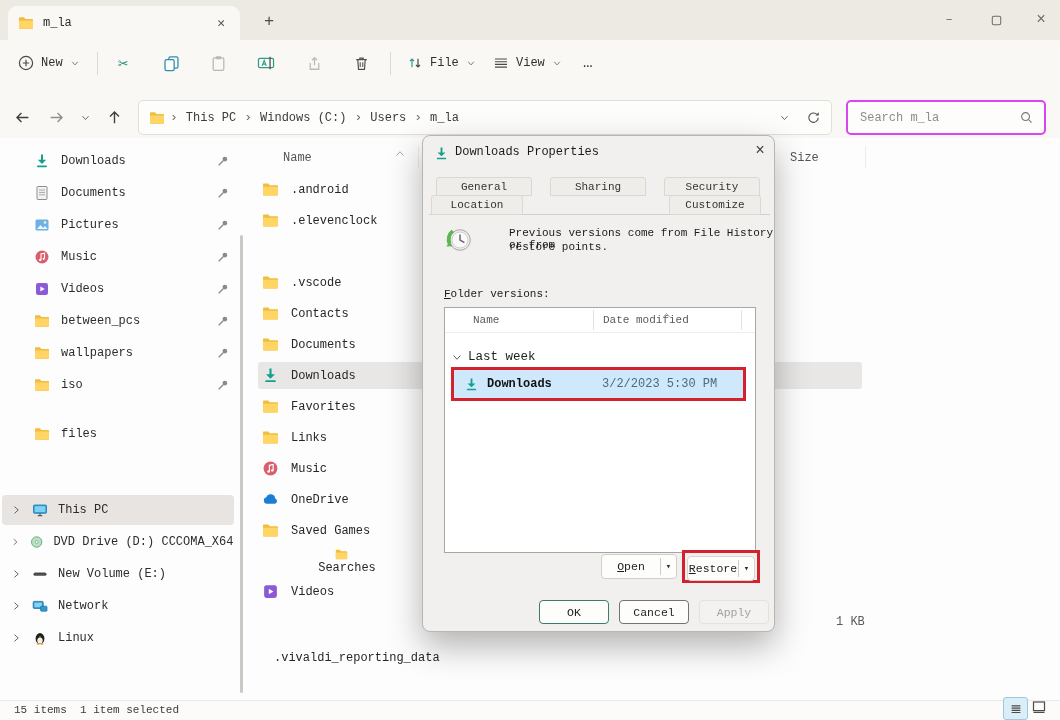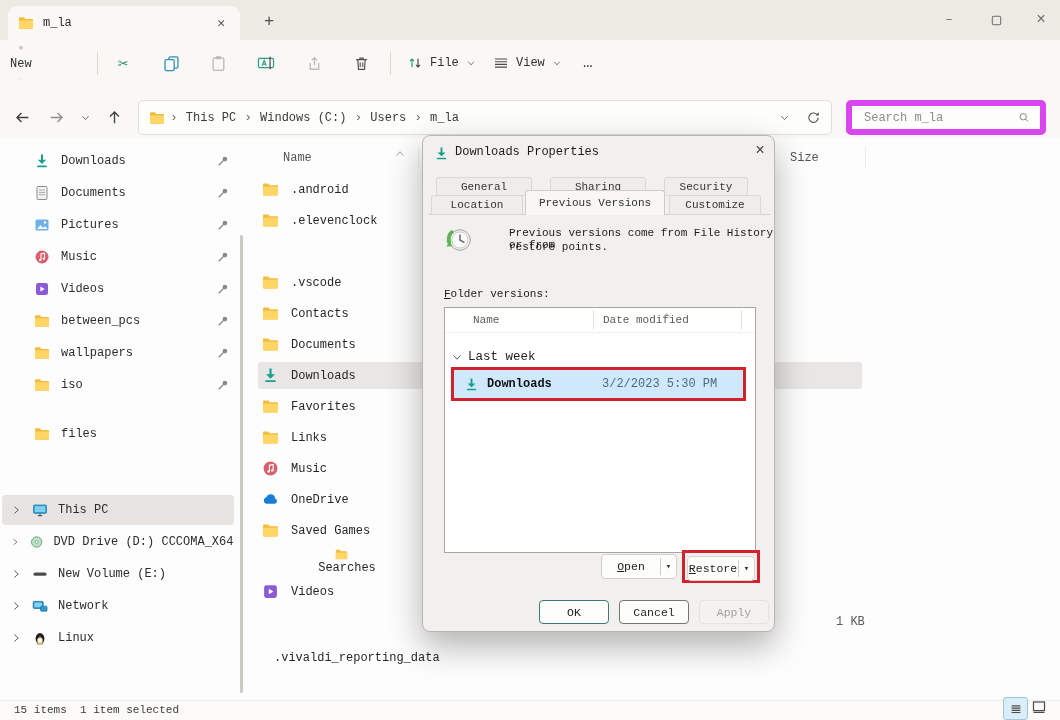--- a/index.html
+++ b/index.html
@@ -23,21 +23,21 @@
         border-radius:5px;color:#2f2f2f;}
   .tsep{position:absolute;top:52px;width:1px;height:23px;background:#dcd9d3;}
   .ibtn{position:absolute;top:46px;width:38px;height:34px;display:flex;align-items:center;justify-content:center;border-radius:5px;}
   
   .addr{left:0;top:87px;width:1060px;height:51px;background:#f9f8f5;border-bottom:1px solid #e8e5df;}
   .navb{position:absolute;top:103px;width:28px;height:28px;display:flex;align-items:center;justify-content:center;border-radius:5px;}
   .crumbbox{left:138px;top:100px;width:694px;height:35px;background:#fdfdfc;border:1px solid #e2dfd9;
             border-radius:5px;box-sizing:border-box;display:flex;align-items:center;padding:0 10px;}
   .crumb{color:#3a3a3a;padding:0 3px;}
   .csep{color:#6b6b6b;padding:0 5px;font-size:13px;}
-  .searchbox{left:846px;top:100px;width:200px;height:35px;background:#fdfdfc;border:6px solid #d946ef;
+  .searchbox{left:846px;top:100px;width:200px;height:35px;background:#fdfdfc;border:2px solid #d946ef;
              border-radius:5px;box-sizing:border-box;display:flex;align-items:center;padding:0 10px;}
   .searchbox input{flex:1;border:none;outline:none;background:transparent;font:inherit;color:#444;}
   .searchbox input::placeholder{color:#8f8d89;}
   
   .content{left:0;top:138px;width:1060px;height:562px;background:#fdfdfd;}
   .qrow{position:absolute;left:12px;width:228px;height:30px;display:flex;align-items:center;padding-left:22px;box-sizing:border-box;border-radius:4px;}
   .qrow .lab{margin-left:11px;color:#2c2c2c;}
   .pin{position:absolute;right:10px;top:8px;}
   .trow{position:absolute;left:2px;width:232px;height:30px;display:flex;align-items:center;border-radius:4px;}
   .trow .chev{margin-left:8px;}
@@ -229,21 +229,21 @@
   <div class="abs newtab">+</div>
   <div class="abs wctl" style="left:930px;">–</div>
   <div class="abs wctl" style="left:977px;">
     <svg class="ic" width="15" height="15">
         <use href="#i-maximize"></use>
       </svg>
   </div>
   <div class="abs wctl" style="left:1022px;font-size:16px;">×</div>
 
   <div class="abs toolbar"></div>
-  <div class="tbtn" style="left:1px;flex-direction:column;">
+  <div class="tbtn" style="left:9px;">
     <svg class="ic" width="16" height="16">
         <use href="#i-plus-circle"></use>
       </svg>
     <span>New</span>
     <svg class="ic" width="10" height="10">
         <use href="#i-chev-d"></use>
       </svg>
   </div>
   <div class="tsep" style="left:97px;"></div>
   <div class="ibtn" style="left:104px;">
@@ -586,25 +586,24 @@
   <div class="abs dialog">
 
     <svg class="ic abs" style="left:11px;top:10px;" width="15" height="15">
         <use href="#i-downloads"></use>
       </svg>
     <div class="abs" style="left:32px;top:9px;">Downloads Properties</div>
     <div class="abs" style="left:324px;top:3px;width:26px;height:24px;display:flex;align-items:center;justify-content:center;font-size:16px;color:#3f3f3f;">×</div>
 
     <div class="dtab" style="left:13px;top:41px;width:96px;">General</div>
     <div class="dtab" style="left:127px;top:41px;width:96px;">Sharing</div>
-    <div class="dtab" style="left:241px;top:41px;width:84px;">Security</div>
+    <div class="dtab" style="left:241px;top:41px;width:96px;">Security</div>
 
     <div class="tabline"></div>
     <div class="dtab front" style="left:8px;top:59px;width:92px;height:20px;">Location</div>
-    <div class="dtab active" style="left:102px;top:54px;width:140px;height:25px;">Previous Versions</div>
     <div class="dtab front" style="left:246px;top:59px;width:92px;height:20px;">Customize</div>
 
     <svg class="ic abs" style="left:19px;top:88px;" width="32" height="32">
         <use href="#i-history"></use>
       </svg>
     <div class="abs small" style="left:86px;top:91px;">Previous versions come from File History or from</div>
     <div class="abs small" style="left:86px;top:105px;">restore points.</div>
 
     <div class="abs small uflp" style="left:21px;top:152px;">Folder versions:</div>
 

